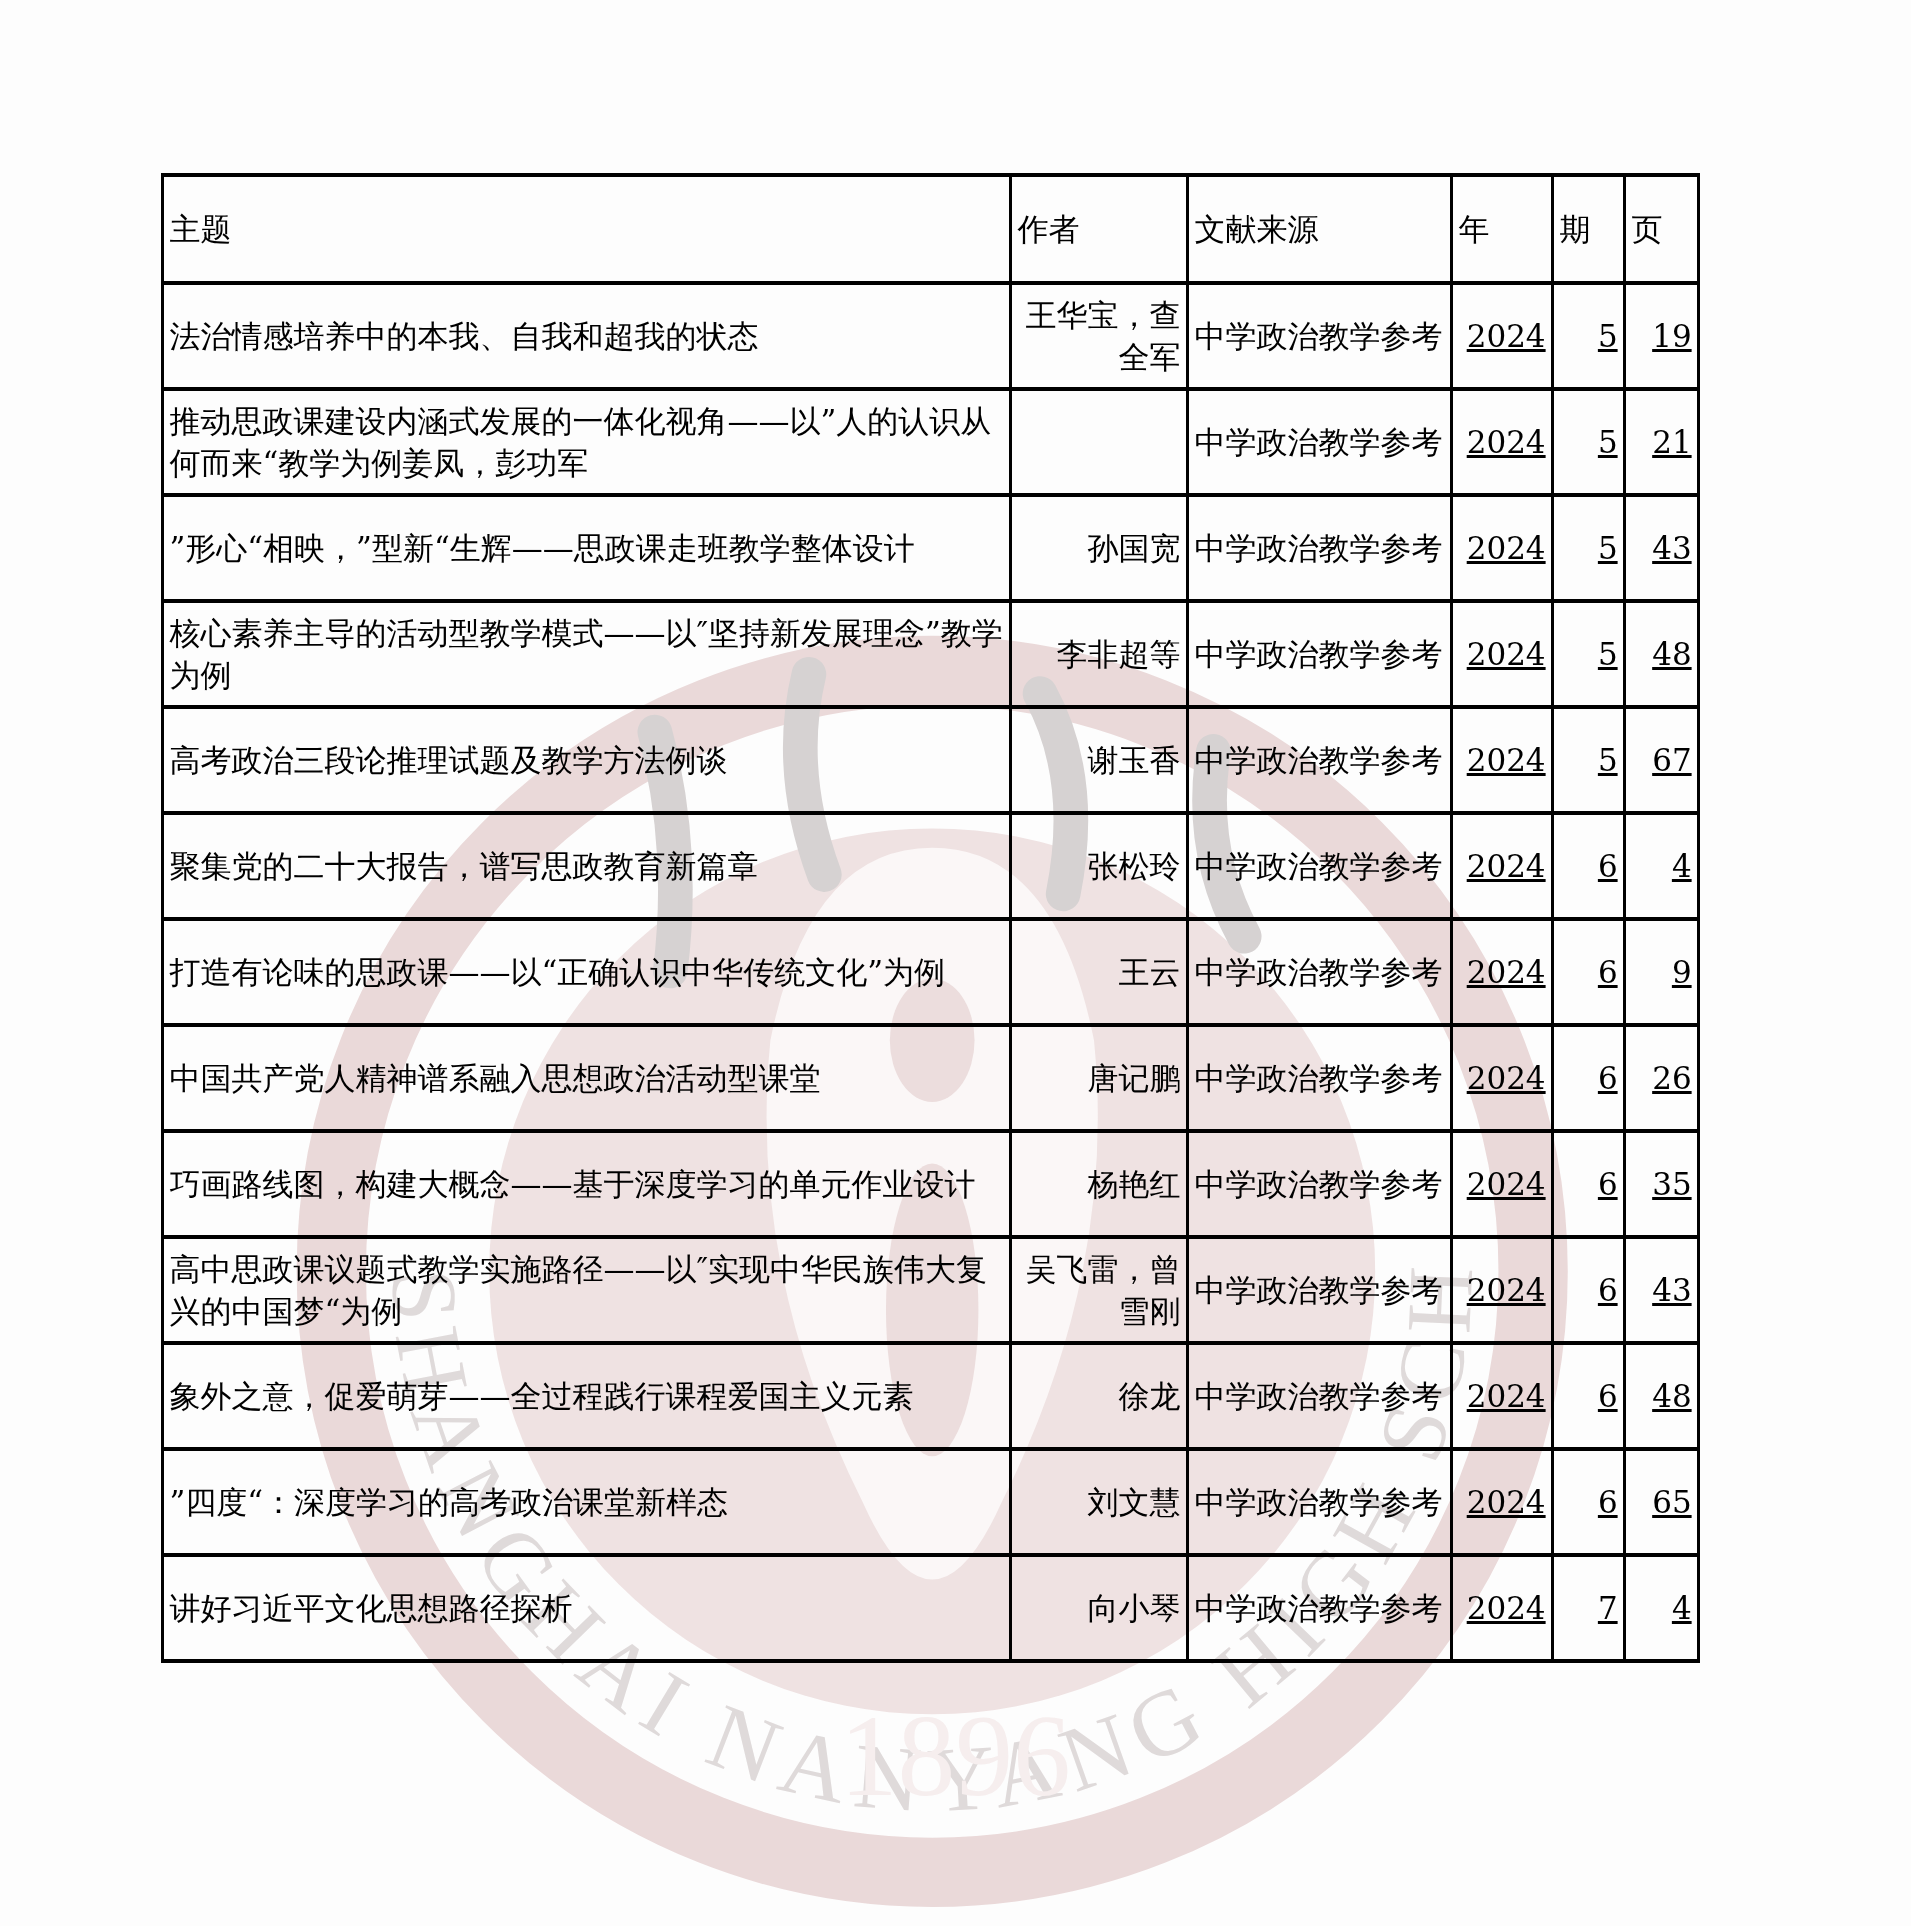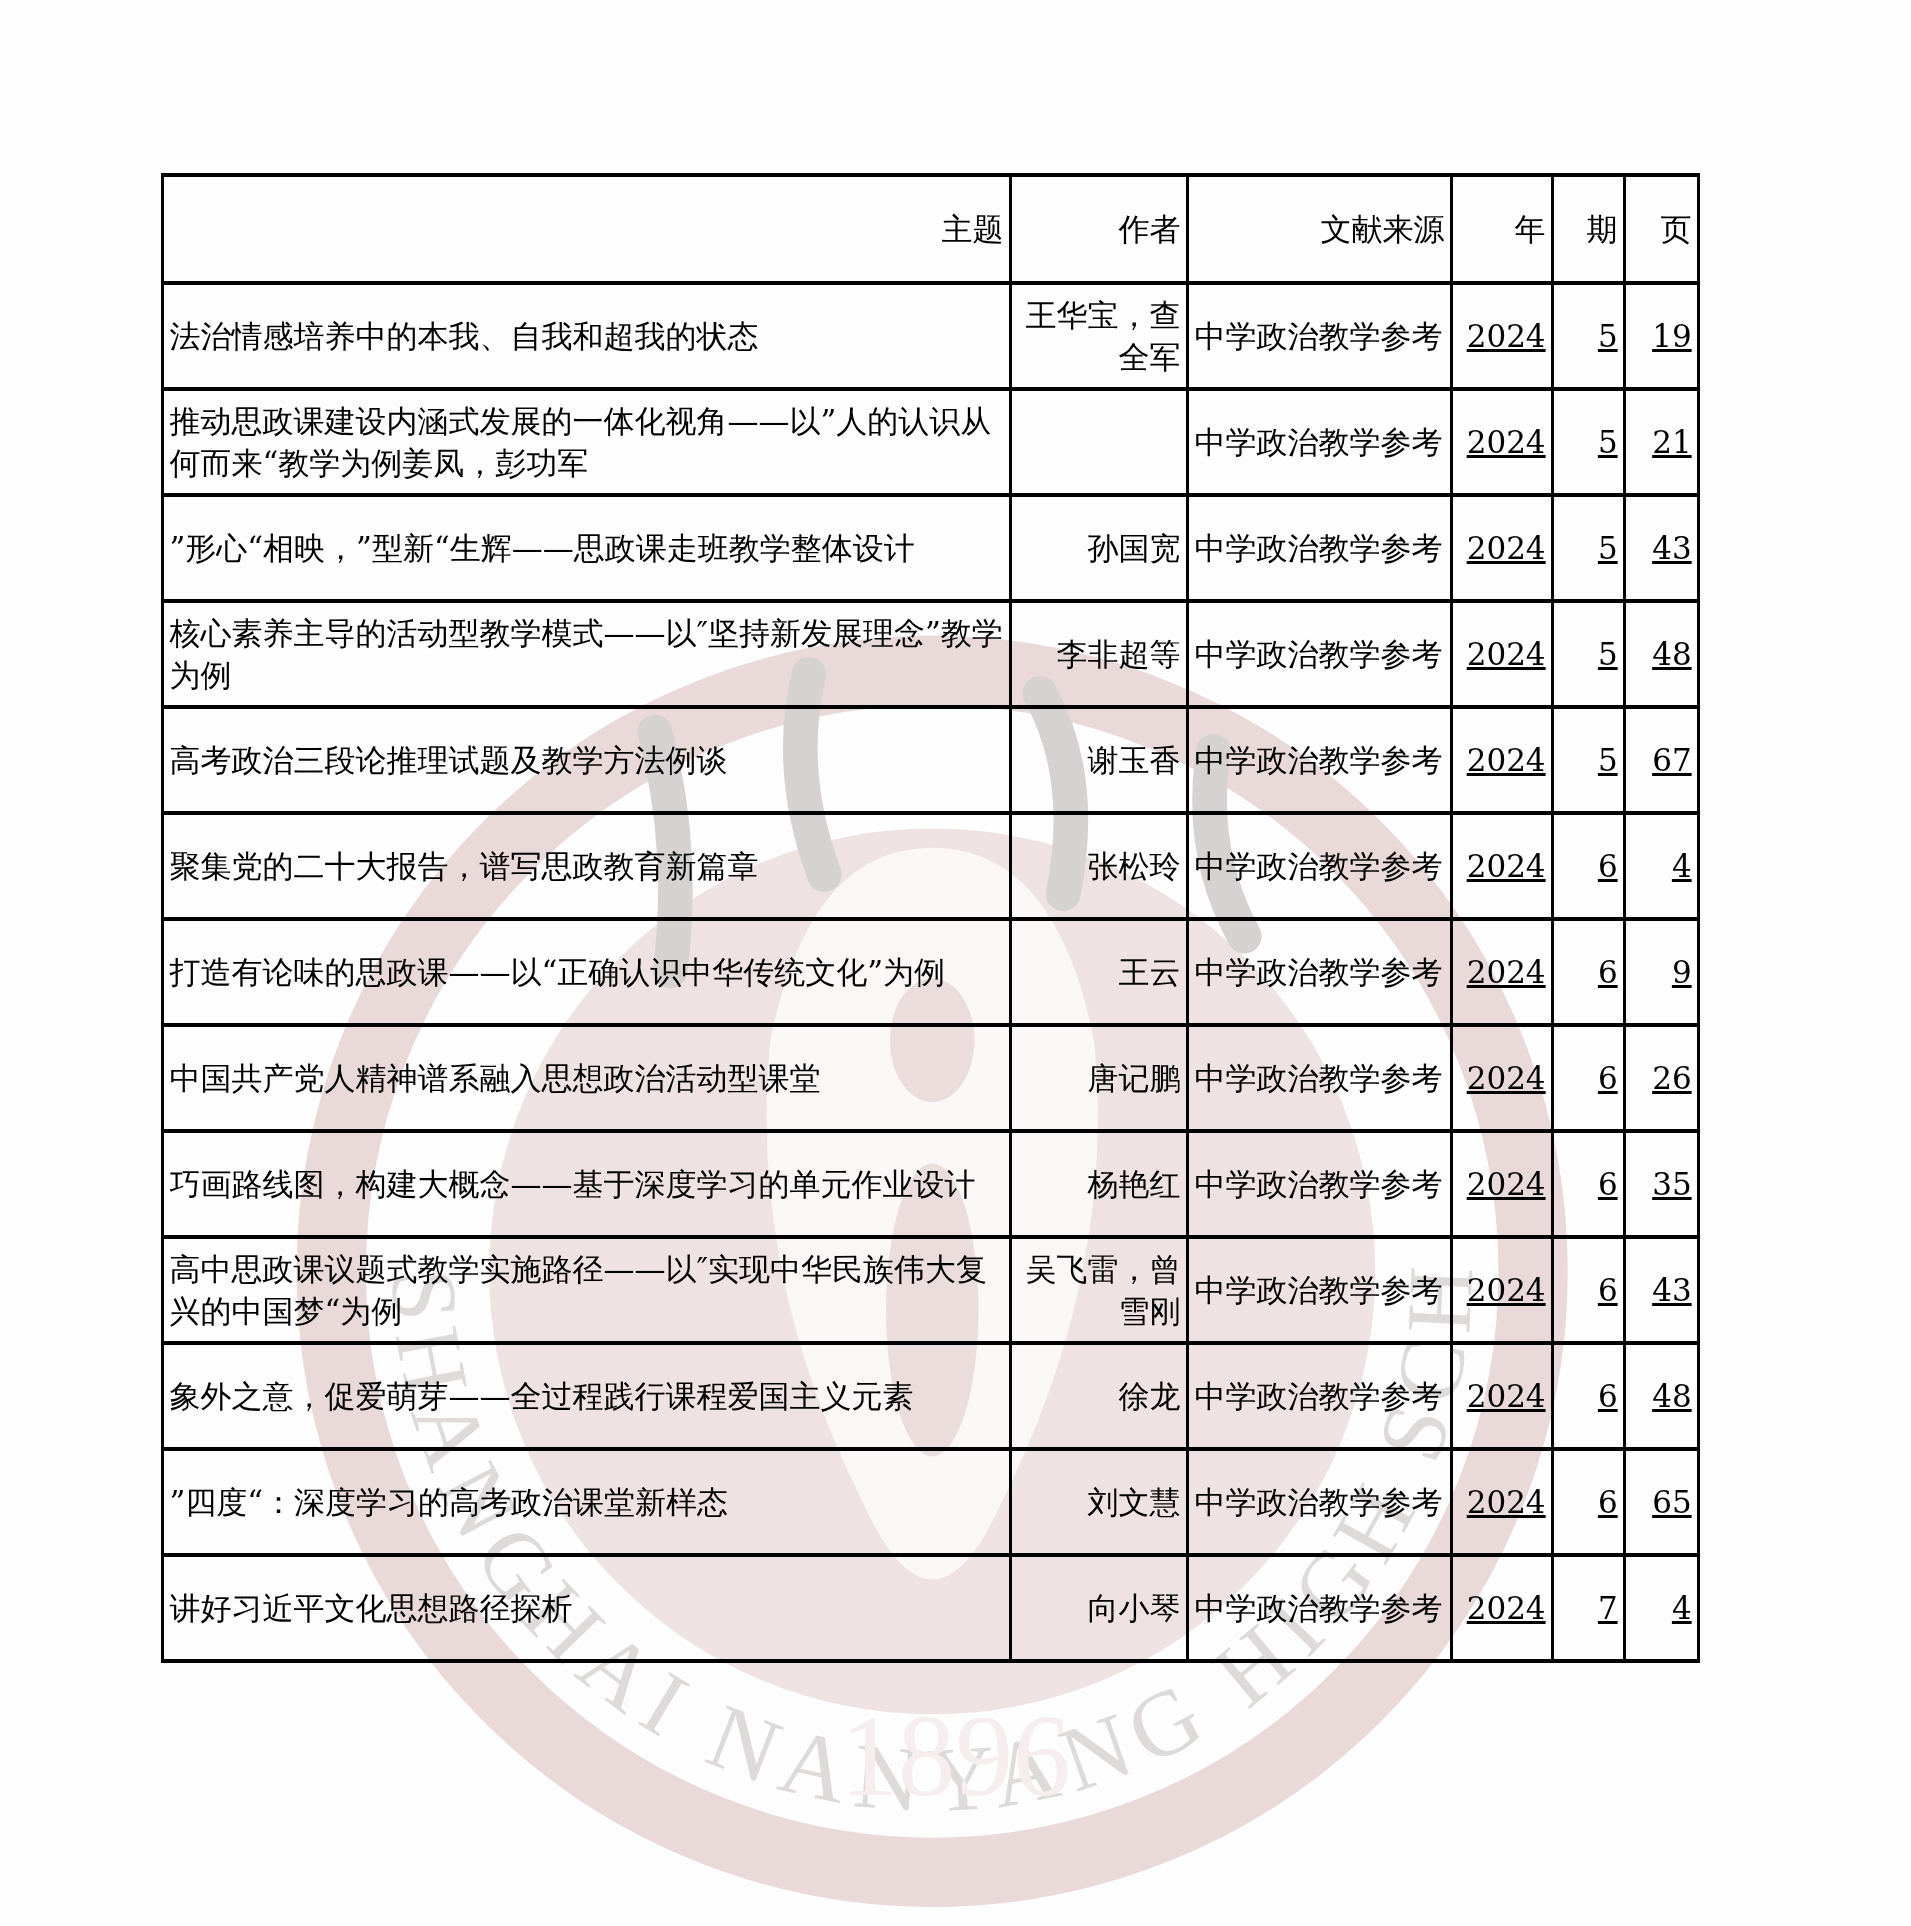--- a/index.html
+++ b/index.html
@@ -17,21 +17,21 @@
     border: 3.9px solid #000;
   }
   table.ref-table th, table.ref-table td {
     border: 3.1px solid #000;
     border-top-width: 4.6px; border-bottom-width: 4.6px;
     font-size: 31px; line-height: 42px; font-weight: normal;
     padding: 0 5.4px; vertical-align: middle;
     background: transparent;
     overflow: hidden; word-break: break-all;
   }
-  table.ref-table th { height: 104px; text-align: right; }
+  table.ref-table th { height: 104px; text-align: left; }
   table.ref-table td { height: 102px; }
   td.c-topic { text-align: left; }
   td.c-author { text-align: right; }
   td.c-source { text-align: left; }
   td.c-num { text-align: right; font-size: 29px; padding-right: 3.9px; text-decoration: underline; }
 </style>
 </head>
 <body>
 
 <svg class="watermark" viewBox="0 0 4961 7016" xmlns="http://www.w3.org/2000/svg">

